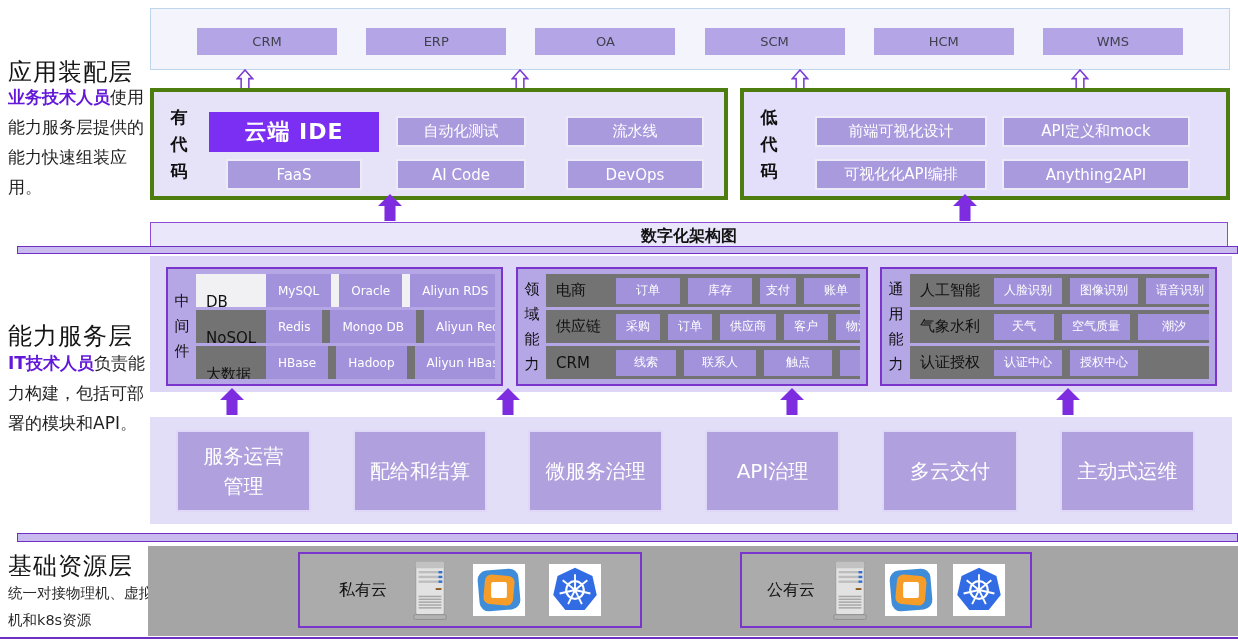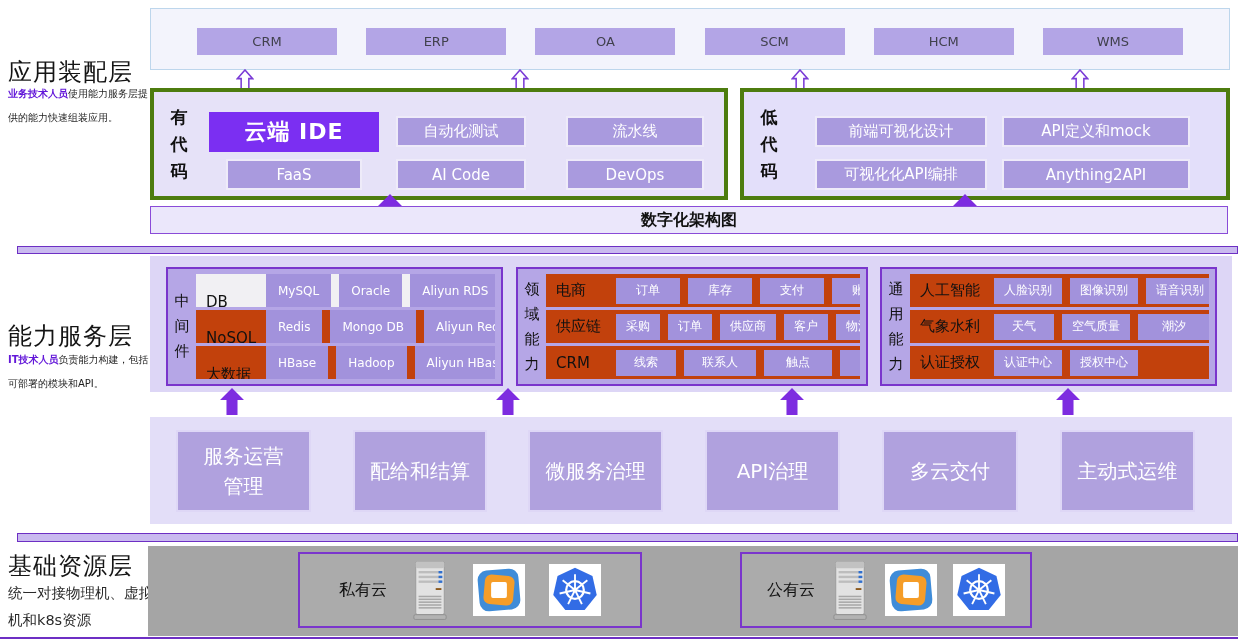--- a/index.html
+++ b/index.html
@@ -1,21 +1,21 @@
 <!DOCTYPE html>
 <html style="--accent: #7b2ff2; --accent2: #7d2ce0; --box: #a99ade; --chip: #a292dc; --border: #7a35cc; --highlight: #6318d9; --gray: #a5a5a5;"><head>
 <meta charset="utf-8">
 <style>
   html,body{margin:0;padding:0;background:#fff;}
   .canvas{position:relative;width:1238px;height:640px;background:#fff;overflow:hidden;
           font-family:"DejaVu Sans","Liberation Sans",sans-serif;}
 
   
   .ltitle{position:absolute;left:8px;font-size:24px;color:#141414;letter-spacing:1px;white-space:nowrap;}
-  .ldesc{position:absolute;left:8px;width:148px;margin:0;font-size:10px;line-height:24px;color:#1e1e1e;}
+  .ldesc{position:absolute;left:8px;width:148px;margin:0;font-size:17px;line-height:30px;color:#1e1e1e;}
   .ldesc-sm{font-size:14.5px;line-height:27px;color:#2a2a2a;}
   .hl{color:var(--highlight,#6318d9);font-weight:bold;}
 
   
   .top-box{position:absolute;left:150px;top:8px;width:1080px;height:62px;background:#f3f4fc;
            border:1px solid #bdd6ec;box-sizing:border-box;display:flex;justify-content:space-between;
            padding:19px 46px 0;}
   .app-btn{width:140px;height:27px;background:#b3a5e6;color:#41414d;font-size:13px;
            display:flex;align-items:center;justify-content:center;}
 
@@ -27,33 +27,33 @@
   
   .code-container{position:absolute;top:88px;height:112px;background:#e6e2f8;border:4px solid #4d7c0f;box-sizing:border-box;}
   .vlabel-code{position:absolute;left:15px;top:0;height:100%;width:20px;display:flex;align-items:center;
                font-weight:bold;font-size:17px;line-height:27px;color:#101010;word-break:break-all;text-align:center;}
   .fbox{position:absolute;display:flex;align-items:center;justify-content:center;background:var(--box,#a99ade);
         color:#fff;font-size:15px;border:2px solid rgba(255,255,255,.8);box-sizing:border-box;white-space:nowrap;}
   .ide{position:absolute;left:55px;top:20px;width:170px;height:40px;background:var(--accent,#7b2ff2);
        color:#fff;font-weight:bold;font-size:22px;letter-spacing:1px;display:flex;align-items:center;justify-content:center;}
 
   
-  .arch-bar{position:absolute;left:150px;top:206px;width:1078px;height:28px;background:#ebe7fb;
+  .arch-bar{position:absolute;left:150px;top:222px;width:1078px;height:28px;background:#ebe7fb;
             border:1px solid #8a4bd8;box-sizing:border-box;display:flex;align-items:center;justify-content:center;
             font-size:16px;font-weight:bold;color:#111;}
   .divider{position:absolute;left:17px;right:0;height:8px;background:#c9baef;border:1px solid #6d2fc4;box-sizing:border-box;}
 
   
   .band{position:absolute;left:150px;width:1082px;background:#ddd6f6;}
   .cap-box{position:absolute;top:267px;height:119px;background:#b5a6e6;border:2px solid var(--border,#7a35cc);
            box-sizing:border-box;display:flex;}
   .cap-box .vlabel{width:28px;display:flex;align-items:center;justify-content:center;font-size:15px;
                    line-height:25px;color:#111;word-break:break-all;text-align:center;}
   .cap-box .rows{flex:1;display:flex;flex-direction:column;gap:3px;padding:5px 6px 5px 0;min-width:0;}
-  .row{flex:1;background:#c2410c;display:flex;align-items:center;gap:8px;padding-left:10px;overflow:hidden;}
+  .row{flex:1;background:#737373;display:flex;align-items:center;gap:8px;padding-left:10px;overflow:hidden;}
   .row-alt{background:#f1f0f3;}
   .rlabel{font-size:15px;color:#111;flex-shrink:0;}
   .mw .rlabel{min-width:52px;margin-top:23px;}
   .dm .rlabel{min-width:52px;}
   .gn .rlabel{min-width:66px;}
   .chip{height:26px;background:var(--chip,#a292dc);color:#fff;font-size:12px;display:flex;align-items:center;
         justify-content:center;padding:12px 12px;white-space:nowrap;flex-shrink:0;}
   .dm .chip{padding:0 10px;}
   .gn .chip{padding:0 10px;}
 
@@ -155,21 +155,21 @@
     </div>
   </div>
 
   <div class="cap-box dm" style="left:516px;width:352px">
     <div class="vlabel">领域能力</div>
     <div class="rows">
       <div class="row">
         <span class="rlabel">电商</span>
         <span class="chip" style="padding:0 20px">订单</span>
         <span class="chip" style="padding:0 20px">库存</span>
-        <span class="chip" style="padding:0 20px">支付</span>
+        <span class="chip" style="padding:0 6px">支付</span>
         <span class="chip" style="padding:0 20px">账单</span>
       </div>
       <div class="row">
         <span class="rlabel">供应链</span>
         <span class="chip">采购</span>
         <span class="chip">订单</span>
         <span class="chip">供应商</span>
         <span class="chip">客户</span>
         <span class="chip">物流</span>
       </div>

